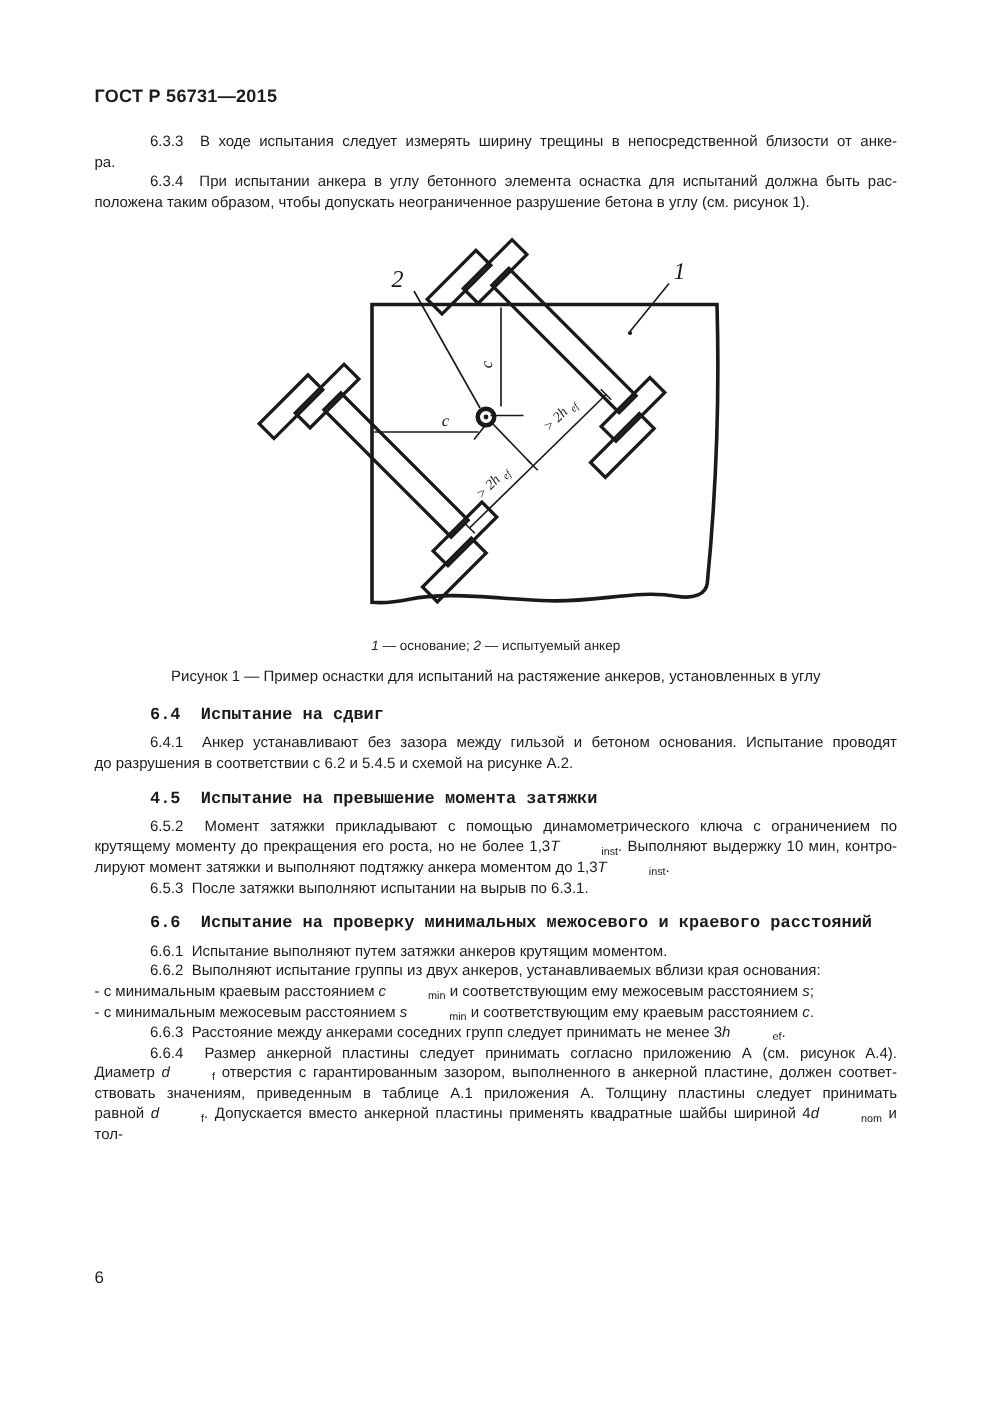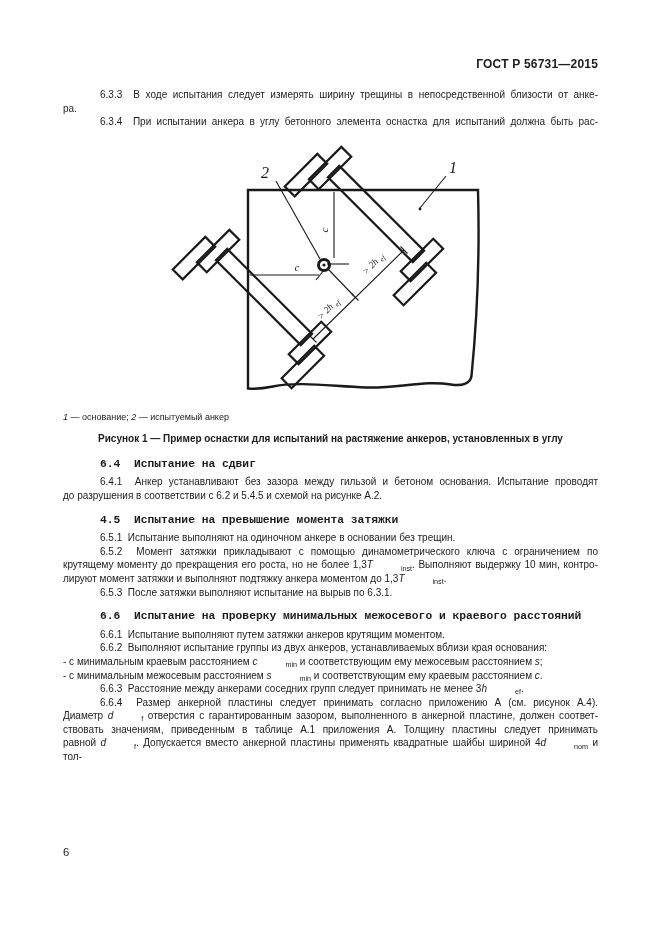--- a/index.html
+++ b/index.html
@@ -1,47 +1,48 @@
 <!DOCTYPE html>
 <html><head>
 <meta charset="utf-8">
 <style>
   html,body{margin:0;padding:0;background:#ffffff;}
   body{width:661px;height:936px;overflow:hidden;font-family:"Liberation Sans",sans-serif;color:#1c1c1c;}
   .page{position:relative;width:661px;height:936px;background:#fff;}
   .content{position:absolute;left:63px;top:57px;width:535px;}
-  .doc-header{font-size:12px;font-weight:bold;letter-spacing:.2px;margin-bottom:17px;text-align:right;}
+  .doc-header{font-size:12px;font-weight:bold;letter-spacing:.2px;margin-bottom:17px;}
   .para{font-size:10px;line-height:13.6px;}
   .line{white-space:pre-wrap;}
   .jl{text-align:justify;text-align-last:justify;}
   .ind{text-indent:37px;}
   .heading{font-size:11.3px;line-height:13.6px;font-weight:bold;text-indent:37px;margin:11px 0 4px 0;white-space:pre-wrap;font-family:Liberation Mono, monospace;}
   sub{font-size:72%;line-height:0;vertical-align:-0.3em;margin-left:28px;}
   .figure-wrap{margin-top:13px;}
   .figure-wrap svg{display:block;margin-left:83px;}
-  .fig-caption{font-size:9px;text-align:left;margin-top:8px;color:#222;}
-  .fig-title{font-size:10px;text-align:center;margin-top:11px;margin-bottom:14px;font-weight:bold;}
+  .fig-caption{font-size:9px;text-align:center;margin-top:8px;color:#222;}
+  .fig-title{font-size:10px;text-align:center;margin-top:11px;margin-bottom:14px;}
   .page-num{position:absolute;left:63px;top:846px;font-size:11.3px;}
   .figline{stroke:#1a1a1a;fill:none;}
   .figtext{font-family:"Liberation Serif",serif;font-style:italic;fill:#1a1a1a;}
 </style>
 </head>
 <body>
 
 <div class="page">
   <div class="content">
 
     <div class="doc-header">ГОСТ Р 56731—2015</div>
 
     <div class="para">
         <div class="line jl ind">6.3.3  В ходе испытания следует измерять ширину трещины в непосредственной близости от анке-</div>
         <div class="line">ра.</div>
       </div>
     <div class="para">
         <div class="line jl ind">6.3.4  При испытании анкера в углу бетонного элемента оснастка для испытаний должна быть рас-</div>
+        <div class="line">положена таким образом, чтобы допускать неограниченное разрушение бетона в углу (см. рисунок 1).</div>
       </div>
 
     <div class="figure-wrap">
       <svg width="368" height="262" viewBox="146 150 368 262">
 
         <path class="figline" stroke-width="2.4" d="M248 198 H478 C479.5 252 478 318 471.5 384 C470.5 391 463 394.5 451 392.5 C424 388 399 396.5 366 395.5 C333 394.5 299 389 273 394.5 C263 396.5 253 397 248 396.5 Z"></path>
 
         <g transform="translate(376,222) rotate(45)">
           <rect class="figline" stroke-width="2.2" x="-60" y="-8" width="120" height="16"></rect>
           <rect class="figline" stroke-width="2.2" x="-72" y="-23" width="14" height="46"></rect>
@@ -108,29 +109,26 @@
     </div>
 
     <div class="heading">6.4  Испытание на сдвиг</div>
     <div class="para">
         <div class="line jl ind">6.4.1  Анкер устанавливают без зазора между гильзой и бетоном основания. Испытание проводят</div>
         <div class="line">до разрушения в соответствии с 6.2 и 5.4.5 и схемой на рисунке А.2.</div>
       </div>
 
     <div class="heading">4.5  Испытание на превышение момента затяжки</div>
     <div class="para">
-        <div class="line ind">6.5.1  Испытание выполняют на одиночном анкере в основании без трещин.</div>
-      </div>
-    <div class="para">
         <div class="line jl ind">6.5.2  Момент затяжки прикладывают с помощью динамометрического ключа с ограничением по</div>
         <div class="line jl">крутящему моменту до прекращения его роста, но не более 1,3<i>T</i><sub>inst</sub>. Выполняют выдержку 10 мин, контро-</div>
         <div class="line">лируют момент затяжки и выполняют подтяжку анкера моментом до 1,3<i>T</i><sub>inst</sub>.</div>
       </div>
     <div class="para">
-        <div class="line ind">6.5.3  После затяжки выполняют испытание на вырыв по 6.3.1.</div>
+        <div class="line ind">6.5.3  После затяжки выполняют испытании на вырыв по 6.3.1.</div>
       </div>
 
     <div class="heading">6.6  Испытание на проверку минимальных межосевого и краевого расстояний</div>
     <div class="para">
         <div class="line ind">6.6.1  Испытание выполняют путем затяжки анкеров крутящим моментом.</div>
       </div>
     <div class="para">
         <div class="line ind">6.6.2  Выполняют испытание группы из двух анкеров, устанавливаемых вблизи края основания:</div>
       </div>
     <div class="para">

